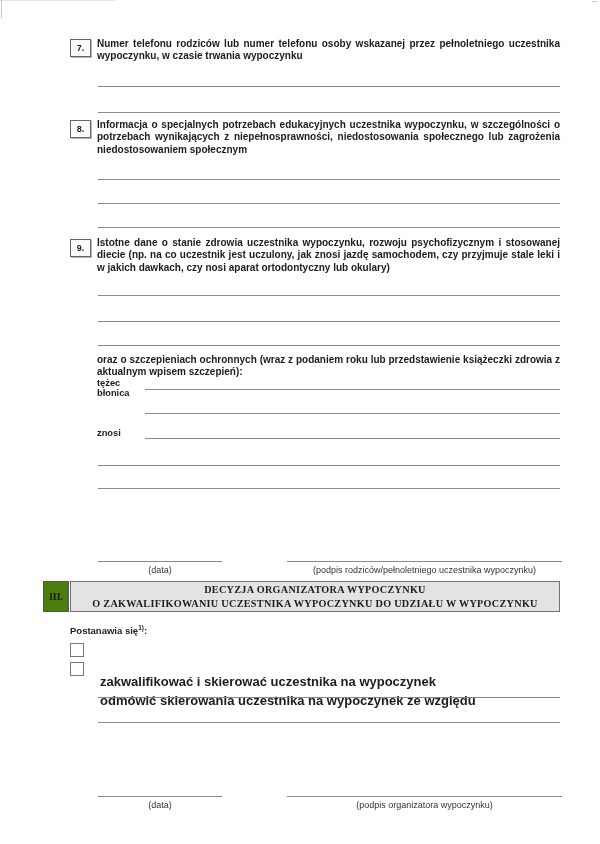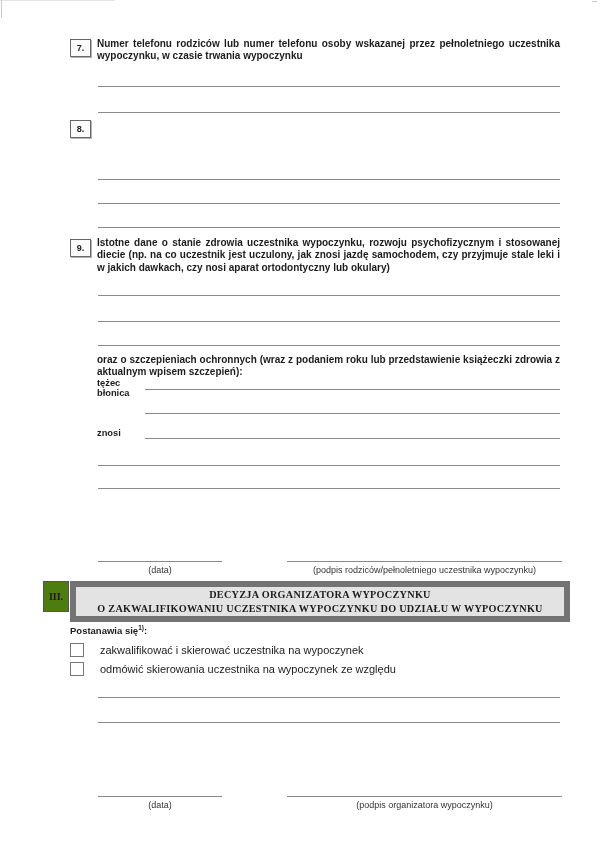--- a/index.html
+++ b/index.html
@@ -39,37 +39,37 @@
   }
   .s3-numbox{
     width:24px;height:29px;
     background:#4d7c0f;border:1px solid #555;
     font-family:"Liberation Serif", serif;
     font-size:10px;font-weight:bold;
     display:flex;align-items:center;justify-content:center;
   }
   .s3-header{
     width:488px;height:29px;
-    background:#e3e3e3;border:6px solid #737373;
+    background:#e3e3e3;border:1px solid #737373;
     font-family:"Liberation Serif", serif;
     font-size:10.2px;font-weight:bold;line-height:14px;
     text-align:center;
     display:flex;flex-direction:column;align-items:center;justify-content:center;
     letter-spacing:0.3px;
   }
   .decision{
     font-size:9.5px;font-weight:bold;
   }
   .decision sup{font-size:6.5px;}
   .checkbox{
     width:12px;height:12px;
     background:#fff;border:1px solid #777;
   }
   .cb-label{
-    font-size:11px;font-weight:normal;
+    font-size:13px;font-weight:bold;margin-top:30px;
   }
   .artifact{background:#c9c9c9;}
 </style>
 </head>
 <body>
 
 <div class="page">
 
   <div class="abs artifact" style="left:1px;top:0;width:1px;height:18px;"></div>
   <div class="abs artifact" style="left:0;top:0;width:115px;height:1px;opacity:.5;"></div>
@@ -78,20 +78,21 @@
   <div class="abs numbox" style="left:70px;top:39px;">
     <span>7.</span>
   </div>
   <div class="abs itemtext" style="left:97px;top:38px;">Numer telefonu rodziców lub numer telefonu osoby wskazanej przez pełnoletniego uczestnika wypoczynku, w czasie trwania wypoczynku</div>
   <div class="abs wline" style="left:98px;top:86px;width:462px;"></div>
   <div class="abs wline" style="left:98px;top:112px;width:462px;"></div>
 
   <div class="abs numbox" style="left:70px;top:120px;">
     <span>8.</span>
   </div>
+  <div class="abs itemtext" style="left:97px;top:119px;">Informacja o specjalnych potrzebach edukacyjnych uczestnika wypoczynku, w szczególności o potrzebach wynikających z niepełnosprawności, niedostosowania społecznego lub zagrożenia niedostosowaniem społecznym</div>
   <div class="abs wline" style="left:98px;top:179px;width:462px;"></div>
   <div class="abs wline" style="left:98px;top:203px;width:462px;"></div>
   <div class="abs wline" style="left:98px;top:227px;width:462px;"></div>
 
   <div class="abs numbox" style="left:70px;top:239px;">
     <span>9.</span>
   </div>
   <div class="abs itemtext" style="left:97px;top:237px;">Istotne dane o stanie zdrowia uczestnika wypoczynku,  rozwoju psychofizycznym i stosowanej diecie (np. na co uczestnik jest uczulony, jak znosi jazdę samochodem, czy przyjmuje stale leki i w jakich dawkach, czy nosi aparat ortodontyczny lub okulary)</div>
   <div class="abs wline" style="left:98px;top:295px;width:462px;"></div>
   <div class="abs wline" style="left:98px;top:321px;width:462px;"></div>

